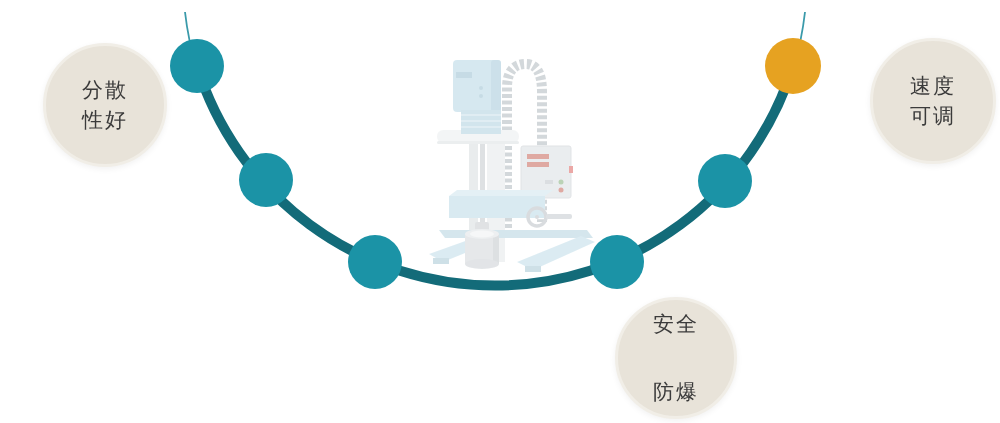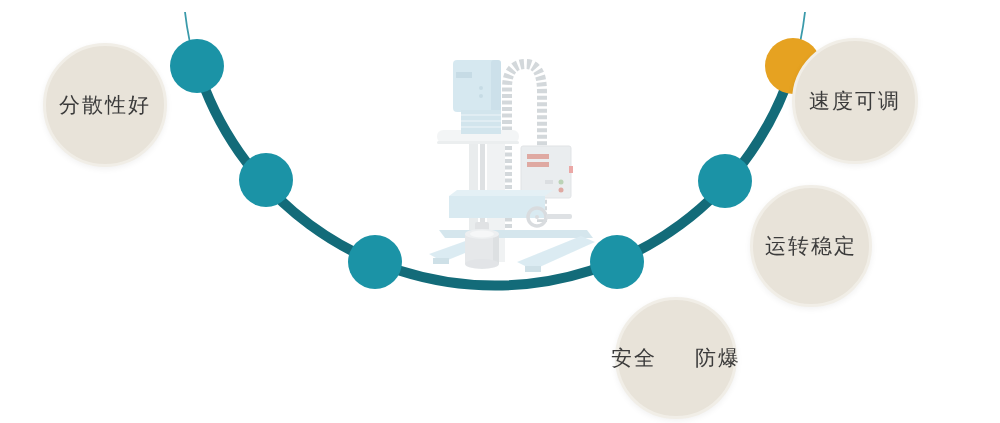--- a/index.html
+++ b/index.html
@@ -13,40 +13,40 @@
   .stage svg{position:absolute;left:0;top:0;}
 
   
   .bubble{
     position:absolute;
     box-sizing:border-box;
     background:#e8e3d9;
     border:3px solid #f1eee7;
     border-radius:50%;
     display:flex;
-    flex-direction:row;
+    flex-direction:column;
     align-items:center;
     justify-content:center;
     box-shadow:0 2px 6px rgba(0,0,0,0.06);
   }
   .bubble span{
     display:block;
     color:#3b3b3b;
     font-size:21px;
     line-height:30px;
     letter-spacing:2px;
     text-align:center;
     white-space:nowrap;
   }
   .b1{left:43px;  top:43px;  width:124px;height:124px;}
   .b2{left:133px; top:186px; width:122px;height:122px;}
   .b3{left:269px; top:291px; width:122px;height:122px;}
   .b4{left:615px; top:297px; width:122px;height:122px;gap:38px;}
   .b5{left:750px; top:185px; width:122px;height:122px;}
-  .b6{left:792px; top:38px;  width:126px;height:126px;}
+  .b6{left:870px; top:38px;  width:126px;height:126px;}
 
   
   .arc-thin{fill:none;stroke:#3a9aaa;stroke-width:1.8;}
   .arc-thick{fill:none;stroke:#136b79;stroke-width:10;}
   .dot-teal{fill:#1b93a6;}
   .dot-accent{fill:#e6a221;}
 </style>
 </head>
 <body>
 
@@ -127,22 +127,18 @@
   </svg>
 
   <div class="bubble b1">
     <span>分散</span>
     <span>性好</span>
   </div>
   <div class="bubble b4">
     <span>安全</span>
     <span>防爆</span>
   </div>
-  <div class="bubble b5">
-    <span>运转</span>
-    <span>稳定</span>
-  </div>
   <div class="bubble b6">
     <span>速度</span>
     <span>可调</span>
   </div>
 
 </div>
 
 </body></html>

